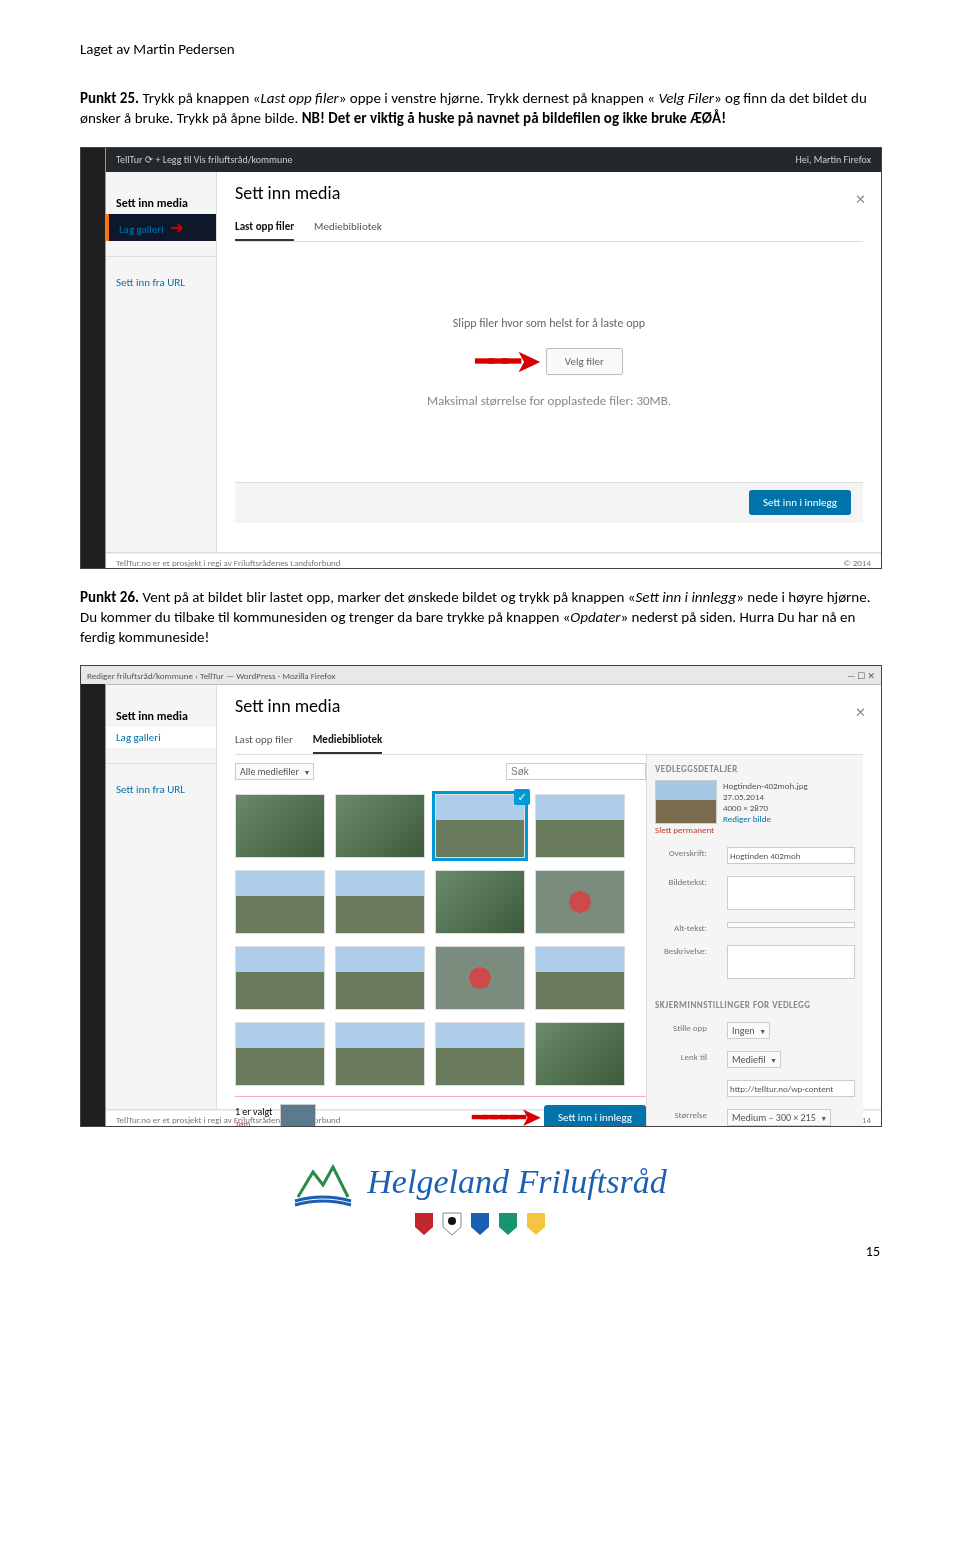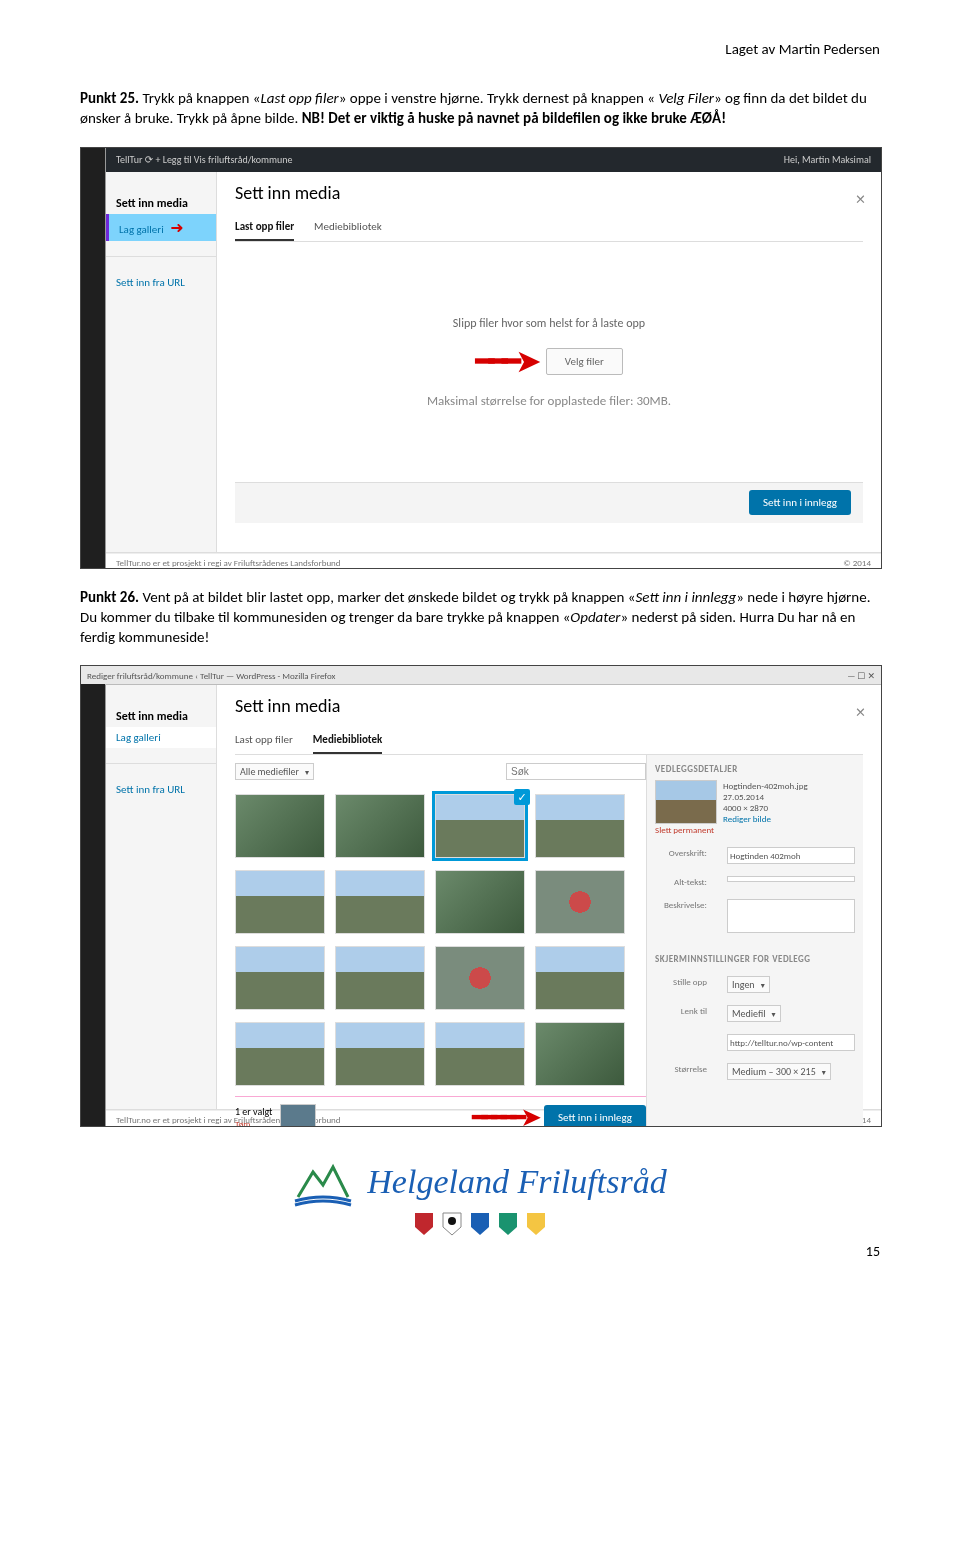--- a/index.html
+++ b/index.html
@@ -1,17 +1,17 @@
 <!DOCTYPE html>
 <html><head>
 <meta charset="utf-8">
 <style>
 html,body{margin:0;padding:0;font-family:Calibri,Arial,sans-serif;background:#fff;color:#000}
 .page{width:960px;margin:0 auto;padding:40px 80px 20px 80px;box-sizing:border-box;position:relative}
-.header-line{text-align:right;font-size:15px;margin-bottom:30px}
+.header-line{font-size:15px;margin-bottom:30px}
 .para{font-size:15px;line-height:1.35;margin:18px 0}
 .bold{font-weight:700}
 .ital{font-style:italic}
 .shot{width:100%;border:1px solid #444;position:relative;background:#2a2f33;overflow:hidden}
 .shot-inner{margin-left:24px;background:#fff;border-left:1px solid #999}
 .rail{position:absolute;left:0;top:0;bottom:0;width:24px;background:#1f1f1f}
 .topbar{height:24px;background:#23282d;color:#ccc;font-size:10px;display:flex;align-items:center;padding:0 10px;justify-content:space-between}
 .media-top{display:flex;border-bottom:1px solid #ddd}
 .media-left{width:110px;background:#f5f5f5;border-right:1px solid #ddd;padding-top:20px}
 .media-left .hdr{font-weight:700;font-size:12px;padding:4px 10px}
@@ -67,26 +67,26 @@
 
   <p class="para">
     <span class="bold">Punkt 25.</span><span> Trykk på knappen «</span><span class="ital">Last opp filer</span><span>» oppe i venstre hjørne. Trykk dernest på knappen «</span><span class="ital"> Velg Filer</span><span>» og finn da det bildet du ønsker å bruke. Trykk på åpne bilde. </span><span class="bold">NB! Det er viktig å huske på navnet på bildefilen og ikke bruke ÆØÅ!</span>
   </p>
 
   <div class="shot" style="height:420px">
     <div class="rail"></div>
     <div class="shot-inner" style="height:100%">
       <div class="topbar">
         <span>TellTur    ⟳    +  Legg til    Vis friluftsråd/kommune</span>
-        <span>Hei, Martin Maksimal</span>
+        <span>Hei, Martin Firefox</span>
       </div>
       <div class="media-top" style="height:calc(100% - 40px)">
         <div class="media-left">
           <div class="hdr">Sett inn media</div>
-          <div class="item" style="background:#7dd3fc;border-left:3px solid #6d28d9">
+          <div class="item" style="background:#0f172a;border-left:3px solid #f97316">
             <span>Lag galleri</span>
             <span class="arrow-red" style="font-size:16px;margin-left:4px">➜</span>
           </div>
           <div class="sep"></div>
           <div class="item">Sett inn fra URL</div>
         </div>
         <div class="media-main">
           <span class="close-x">×</span>
           <div class="media-title">Sett inn media</div>
           <div class="tabs">
@@ -183,20 +183,24 @@
                 <div>4000 × 2870</div>
                 <a class="lnk">Rediger bilde</a>
                 <a class="lnk red">Slett permanent</a>
                 <div style="clear:both"></div>
               </div>
               <div class="row">
                   <label>Overskrift:</label>
                   <div class="val">Hogtinden 402moh</div>
                 </div>
               <div class="row">
+                  <label>Bildetekst:</label>
+                  <div class="val" style="height:28px"></div>
+                </div>
+              <div class="row">
                   <label>Alt-tekst:</label>
                   <div class="val"></div>
                 </div>
               <div class="row">
                   <label>Beskrivelse:</label>
                   <div class="val" style="height:28px"></div>
                 </div>
               <div class="h" style="margin-top:20px">SKJERMINNSTILLINGER FOR VEDLEGG</div>
               <div class="row">
                   <label>Stille opp</label>

